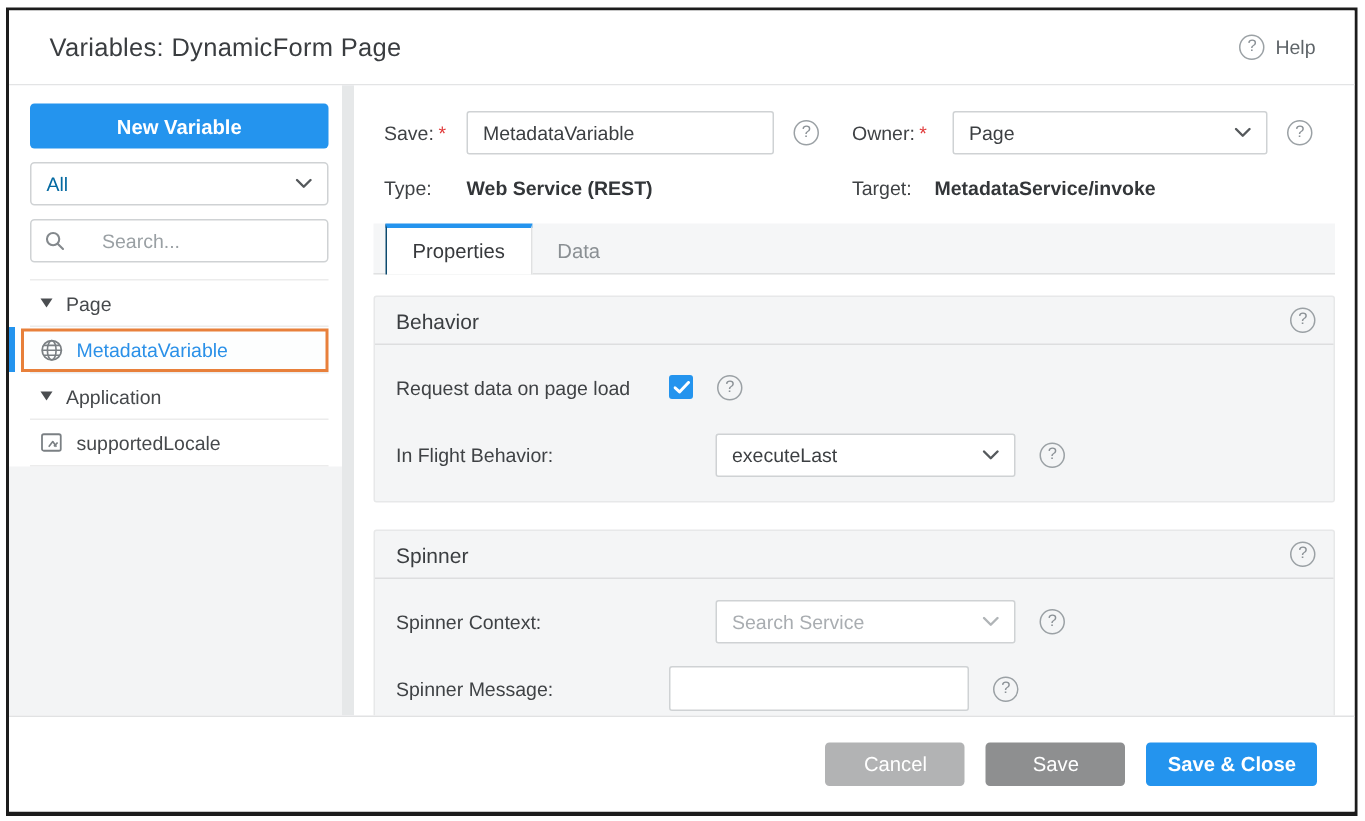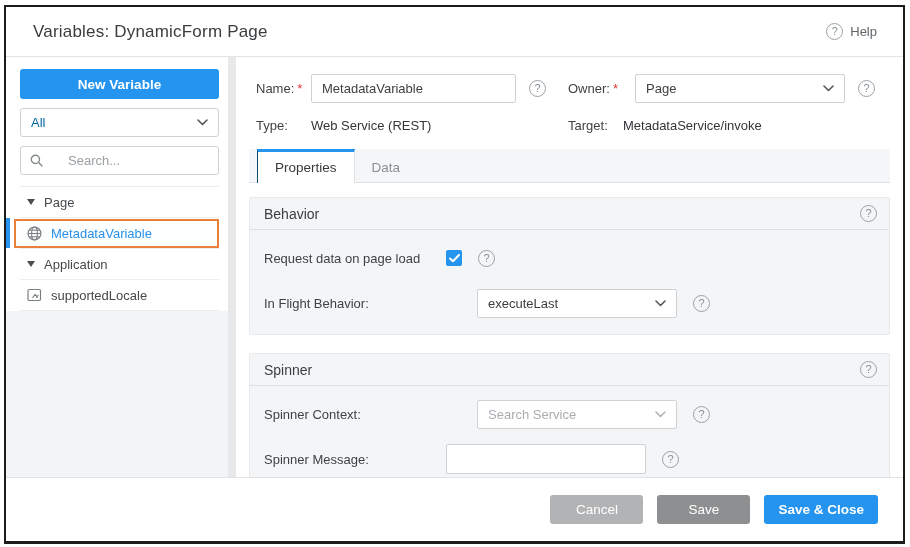--- a/index.html
+++ b/index.html
@@ -49,21 +49,21 @@
   .form-grid { display:grid; grid-template-columns:312px 1fr; row-gap:15px; margin:0 2px 0 7px; align-items:center; }
   .f-label { font-size:13px; color:#3f4245; }
   .req { color:#e03a3a; margin-left:3px; }
   .cell { display:flex; align-items:center; }
   .name-input { width:205px; height:29px; border:1px solid #cfd2d4; border-radius:2px; margin-left:9px;
                 font-size:13px; color:#3c3f42; padding:0 10px; font-family:inherit; outline:none; }
   .cell .q { margin-left:13px; }
   .sel { height:29px; border:1px solid #cfd2d4; border-radius:2px; background:#fff; display:flex;
          align-items:center; padding:0 10px; font-size:13px; color:#3c3f42; cursor:pointer;margin-left:31px; }
   .owner-sel { width:210px; margin-left:12px; }
-  .bold-val { font-size:13px; font-weight:normal; color:#333639; }
+  .bold-val { font-size:13px; font-weight:bold; color:#333639; }
   .lw-name { width:46px; } .lw-owner { width:55px; } .lw-type { width:55px; } .lw-target { width:55px; }
   .chev { margin-left:auto; flex:0 0 auto; }
   
   .tabstrip { margin-top:16px; height:34px; background:#f5f6f7; border-bottom:1px solid #e0e1e2;
               display:flex; align-items:stretch; padding-left:8px; }
   .tab { padding:0 17px; display:flex; align-items:center; font-size:13.5px; color:#8a8f93;
          cursor:pointer; border-top:3px solid transparent; }
   .tab.active { background:#fff; color:#37393c; border-top:3px solid #2494ee;
                 border-left:1px solid #0c4a6e; border-right:1px solid #e0e1e2; margin-bottom:-1px; }
   
@@ -169,21 +169,21 @@
         </div>
         <div class="sb-fill"></div>
       </div>
 
       <div class="gutter"></div>
 
       <div class="main">
 
         <div class="form-grid">
           <div class="cell">
-            <span class="f-label lw-name"><span>Name:</span><span class="req">*</span></span>
+            <span class="f-label lw-name"><span>Save:</span><span class="req">*</span></span>
             <input class="name-input" type="text" value="MetadataVariable" style="">
             <span class="q">?</span>
           </div>
 
           <div class="cell">
             <span class="f-label lw-owner"><span>Owner:</span><span class="req">*</span></span>
             <div class="sel owner-sel">
               <span>Page</span>
               <span class="chev">
                 <svg width="11" height="7" viewBox="0 0 11 7">

